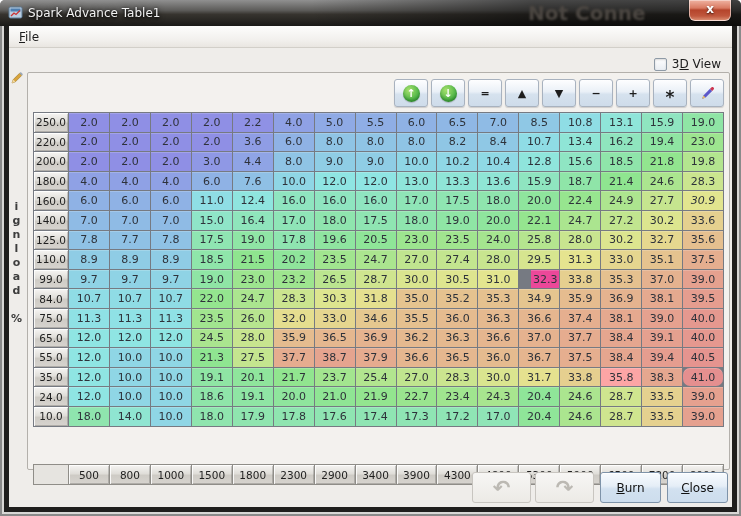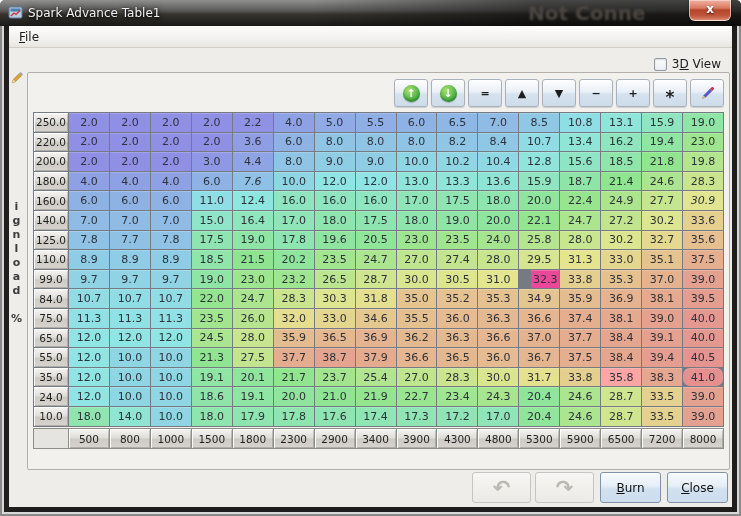--- a/index.html
+++ b/index.html
@@ -199,21 +199,21 @@
           <div class="cell" style="background: rgb(143, 229, 220);">12.8</div>
           <div class="cell" style="background: rgb(143, 229, 195);">15.6</div>
           <div class="cell" style="background: rgb(143, 229, 170);">18.5</div>
           <div class="cell" style="background: rgb(146, 229, 143);">21.8</div>
           <div class="cell" style="background: rgb(179, 229, 143);">19.8</div>
           <div class="hdr">180.0</div>
           <div class="cell" style="background: rgb(143, 161, 229);">4.0</div>
           <div class="cell" style="background: rgb(143, 161, 229);">4.0</div>
           <div class="cell" style="background: rgb(143, 161, 229);">4.0</div>
           <div class="cell" style="background: rgb(143, 178, 229);">6.0</div>
-          <div class="cell" style="background: rgb(143, 192, 229); font-style: italic;">7.6</div>
+          <div class="cell" style="background: rgb(143, 192, 229);">7.6</div>
           <div class="cell" style="background: rgb(143, 214, 229);">10.0</div>
           <div class="cell" style="background: rgb(143, 229, 227);">12.0</div>
           <div class="cell" style="background: rgb(143, 229, 227);">12.0</div>
           <div class="cell" style="background: rgb(143, 229, 218);">13.0</div>
           <div class="cell" style="background: rgb(143, 229, 215);">13.3</div>
           <div class="cell" style="background: rgb(143, 229, 213);">13.6</div>
           <div class="cell" style="background: rgb(143, 229, 192);">15.9</div>
           <div class="cell" style="background: rgb(143, 229, 168);">18.7</div>
           <div class="cell" style="background: rgb(143, 229, 144);">21.4</div>
           <div class="cell" style="background: rgb(171, 229, 143);">24.6</div>
@@ -416,21 +416,21 @@
           <div class="cell" style="background: rgb(143, 229, 179);">17.4</div>
           <div class="cell" style="background: rgb(143, 229, 180);">17.3</div>
           <div class="cell" style="background: rgb(143, 229, 181);">17.2</div>
           <div class="cell" style="background: rgb(143, 229, 183);">17.0</div>
           <div class="cell" style="background: rgb(143, 229, 153);">20.4</div>
           <div class="cell" style="background: rgb(171, 229, 143);">24.6</div>
           <div class="cell" style="background: rgb(207, 229, 143);">28.7</div>
           <div class="cell" style="background: rgb(229, 209, 143);">33.5</div>
           <div class="cell" style="background: rgb(229, 161, 143);">39.0</div>
         </div>
-      <div class="tbl-axis" style="grid-template-columns: 34px repeat(16, 1fr);">
+      <div class="tbl-axis" style="grid-template-columns: 34px repeat(16, 1fr); margin-top: 36px;">
           <div class="hdr corner"></div>
           <div class="hdr">500</div>
           <div class="hdr">800</div>
           <div class="hdr">1000</div>
           <div class="hdr">1500</div>
           <div class="hdr">1800</div>
           <div class="hdr">2300</div>
           <div class="hdr">2900</div>
           <div class="hdr">3400</div>
           <div class="hdr">3900</div>

